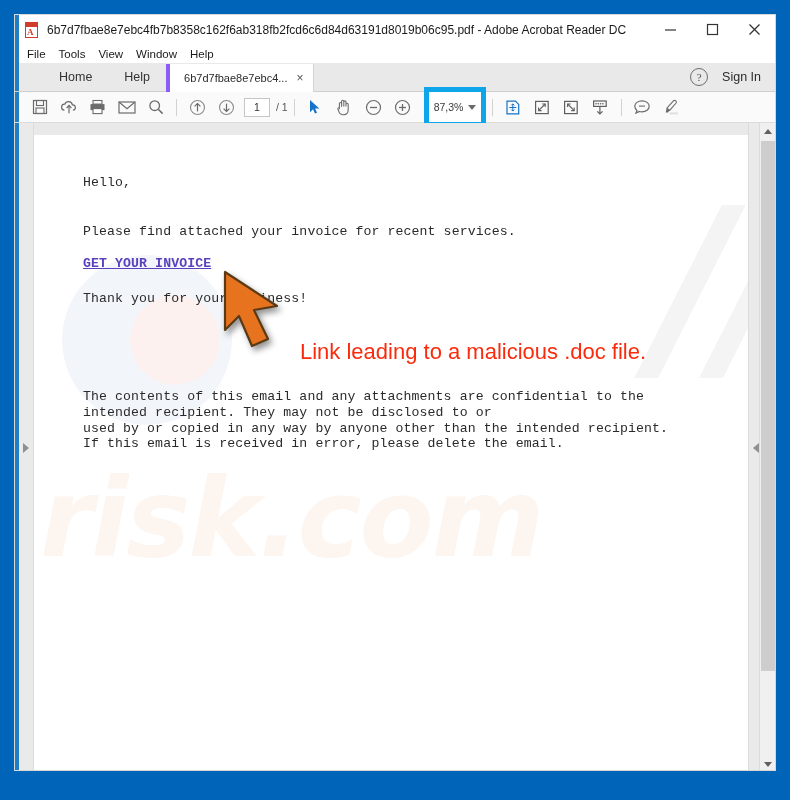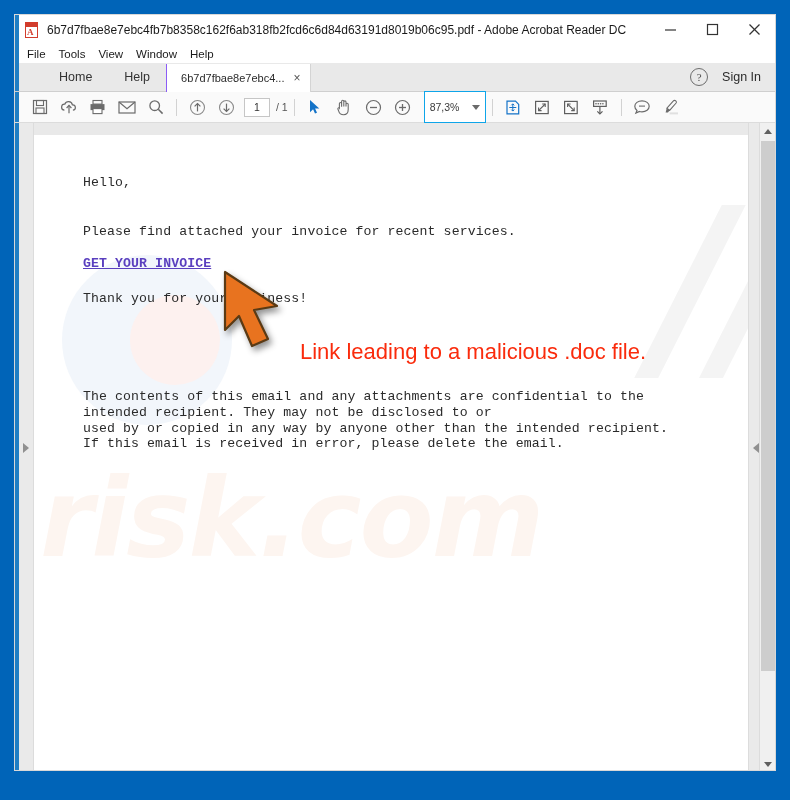--- a/index.html
+++ b/index.html
@@ -146,21 +146,21 @@
     color: #333333;
     background: #e9e9e9;
     white-space: nowrap;
   }
   .tab.plain { padding: 0 16px; }
   .tab.active {
     background: #ffffff;
     padding: 0 10px 0 14px;
     font-size: 11px;
     color: #2b2b2b;
-    border-left: 1px solid #8b5cf6;
+    border-left: 4px solid #8b5cf6;
     border-right: 1px solid #d4d4d4;
     position: relative;
     top: 1px;
   }
   .tab-close {
     margin-left: 9px;
     font-size: 12px;
     color: #555;
     line-height: 1;
   }
@@ -232,21 +232,21 @@
     margin-left: 3px;
   }
   #pagecount {
     font-size: 10.5px;
     color: #555;
     margin-left: 6px;
     white-space: nowrap;
   }
   #zoombox {
     width: 62px; height: 19px;
-    border: 1px solid #0ea5e9;
+    border: 5px solid #0ea5e9;
     background: #ffffff;
     display: flex;
     align-items: center;
     margin-left: 7px;
     padding: 15px 5px;
     box-sizing: border-box;
   }
   #zoomval {
     font-size: 10.5px;
     color: #3a3a3a;

